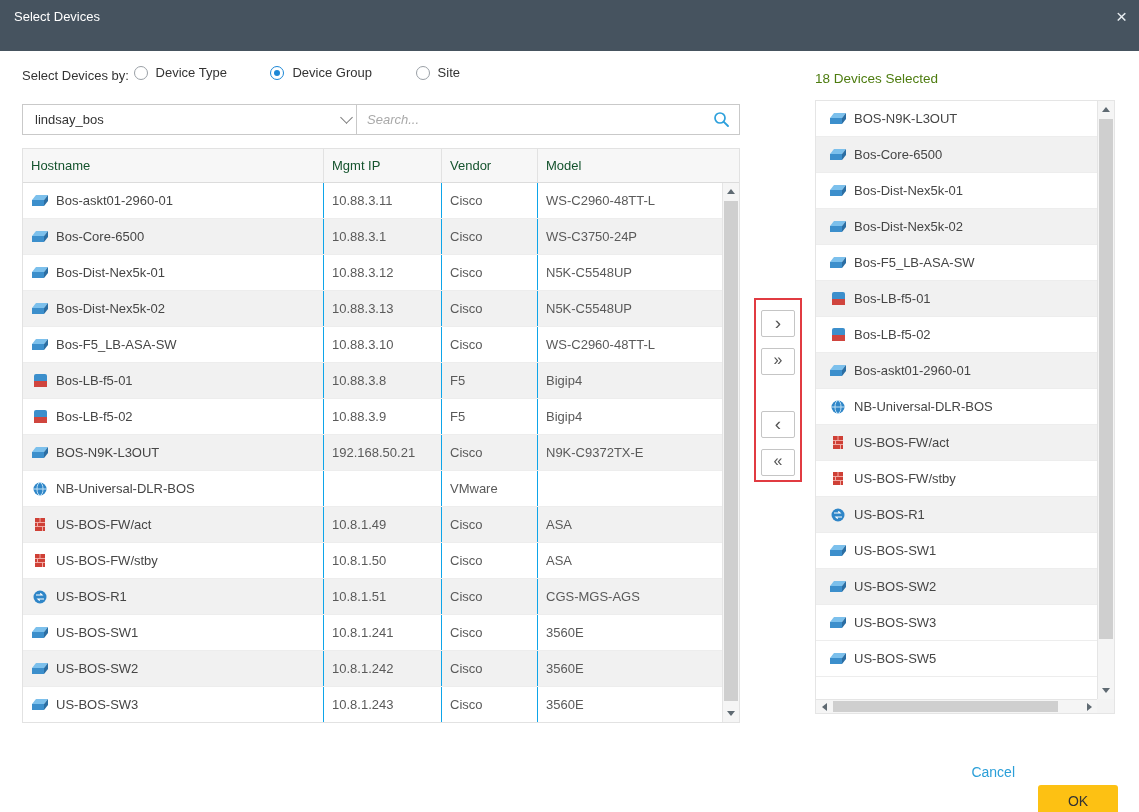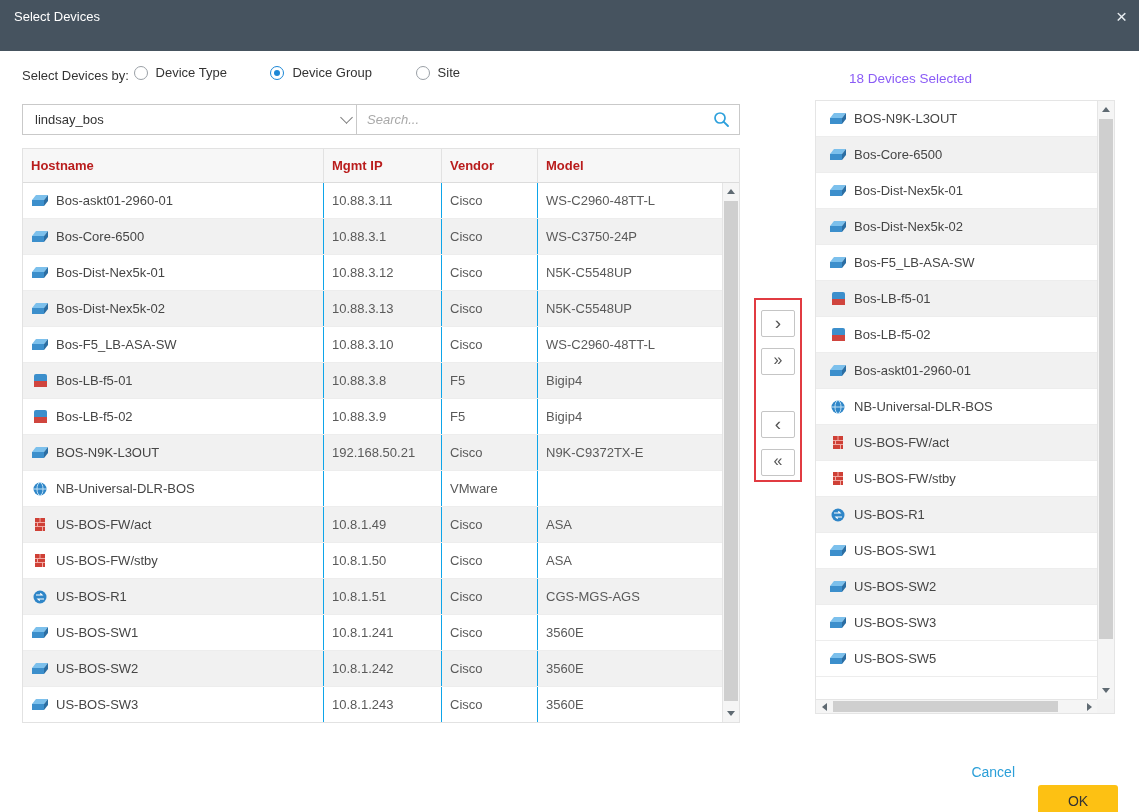--- a/index.html
+++ b/index.html
@@ -30,21 +30,21 @@
               box-sizing:border-box;background:#fff;display:flex;align-items:center;}
   .search-box input{flex:1;border:none;outline:none;padding:0 10px;background:transparent;
               font-family:"Liberation Sans",sans-serif;font-size:13px;color:#555;}
   .search-box input::placeholder{color:#a9a9a9;font-style:italic;}
   .search-box .mag{margin-right:9px;display:flex;}
 
   
   .device-table{position:absolute;top:148px;left:22px;width:718px;height:575px;border:1px solid #e2e2e2;
                 box-sizing:border-box;background:#fff;}
   .thead{display:flex;height:34px;background:#f7f7f7;border-bottom:1px solid #dcdcdc;box-sizing:border-box;}
-  .th{line-height:33px;padding-left:8px;color:#b91c1c;box-sizing:border-box;white-space:nowrap;overflow:hidden;font-weight:bold;}
+  .th{line-height:33px;padding-left:8px;color:#14532d;box-sizing:border-box;white-space:nowrap;overflow:hidden;}
   .th + .th{border-left:1px solid #e2e2e2;}
   .c-host{width:300px;}.c-ip{width:118px;}.c-vendor{width:96px;}.c-model{flex:1;}
   .tbody{position:absolute;top:34px;left:0;right:17px;bottom:0;overflow:hidden;}
   .trow{display:flex;height:36px;border-bottom:1px solid #ededed;box-sizing:border-box;background:#fff;cursor:pointer;}
   .trow.alt{background:#f1f1f1;}
   .td{box-sizing:border-box;padding-left:8px;color:#5a5a5a;display:flex;align-items:center;
       overflow:hidden;white-space:nowrap;}
   .td + .td{border-left:1px solid #0ea5e9;}
   .td.c-host{color:#454545;}
   .dev-icon{display:inline-flex;width:18px;justify-content:center;margin-right:7px;flex:0 0 auto;}
@@ -62,21 +62,21 @@
 
   
   .move-btn{position:absolute;left:761px;width:34px;height:27px;background:#fff;border:1px solid #c5c5c5;
             border-radius:2px;color:#555;cursor:pointer;display:flex;align-items:center;justify-content:center;
             font-family:"Liberation Sans",sans-serif;font-size:19px;line-height:1;padding:0 0 3px 0;box-sizing:border-box;}
   .mv1{top:310px;}.mv2{top:348px;font-size:16px;}.mv3{top:411px;}.mv4{top:449px;font-size:16px;}
   .red-box{position:absolute;left:754px;top:298px;width:48px;height:184px;border:2px solid #e13b41;
            box-sizing:border-box;pointer-events:none;}
 
   
-  .sel-count{position:absolute;top:71px;left:849px;color:#8b5cf6;font-size:13.5px;}
+  .sel-count{position:absolute;top:71px;left:815px;color:#4d7c0f;font-size:13.5px;}
   .sel-list{position:absolute;top:100px;left:815px;width:300px;height:614px;border:1px solid #e5e5e5;
             box-sizing:border-box;background:#fff;}
   .sel-items{position:absolute;top:0;left:0;right:17px;bottom:14px;overflow:hidden;}
   .sel-row{display:flex;align-items:center;height:36px;padding-left:13px;border-bottom:1px solid #ededed;
            box-sizing:border-box;background:#fff;cursor:pointer;}
   .sel-row.alt{background:#f1f1f1;}
   .sel-row .label{color:#454545;white-space:nowrap;overflow:hidden;}
   .sel-vscroll{position:absolute;top:0;right:0;bottom:14px;width:17px;background:#f5f5f5;
            border-left:1px solid #e5e5e5;box-sizing:border-box;cursor:pointer;}
   .sel-hscroll{position:absolute;left:0;right:17px;bottom:0;height:14px;background:#f5f5f5;

